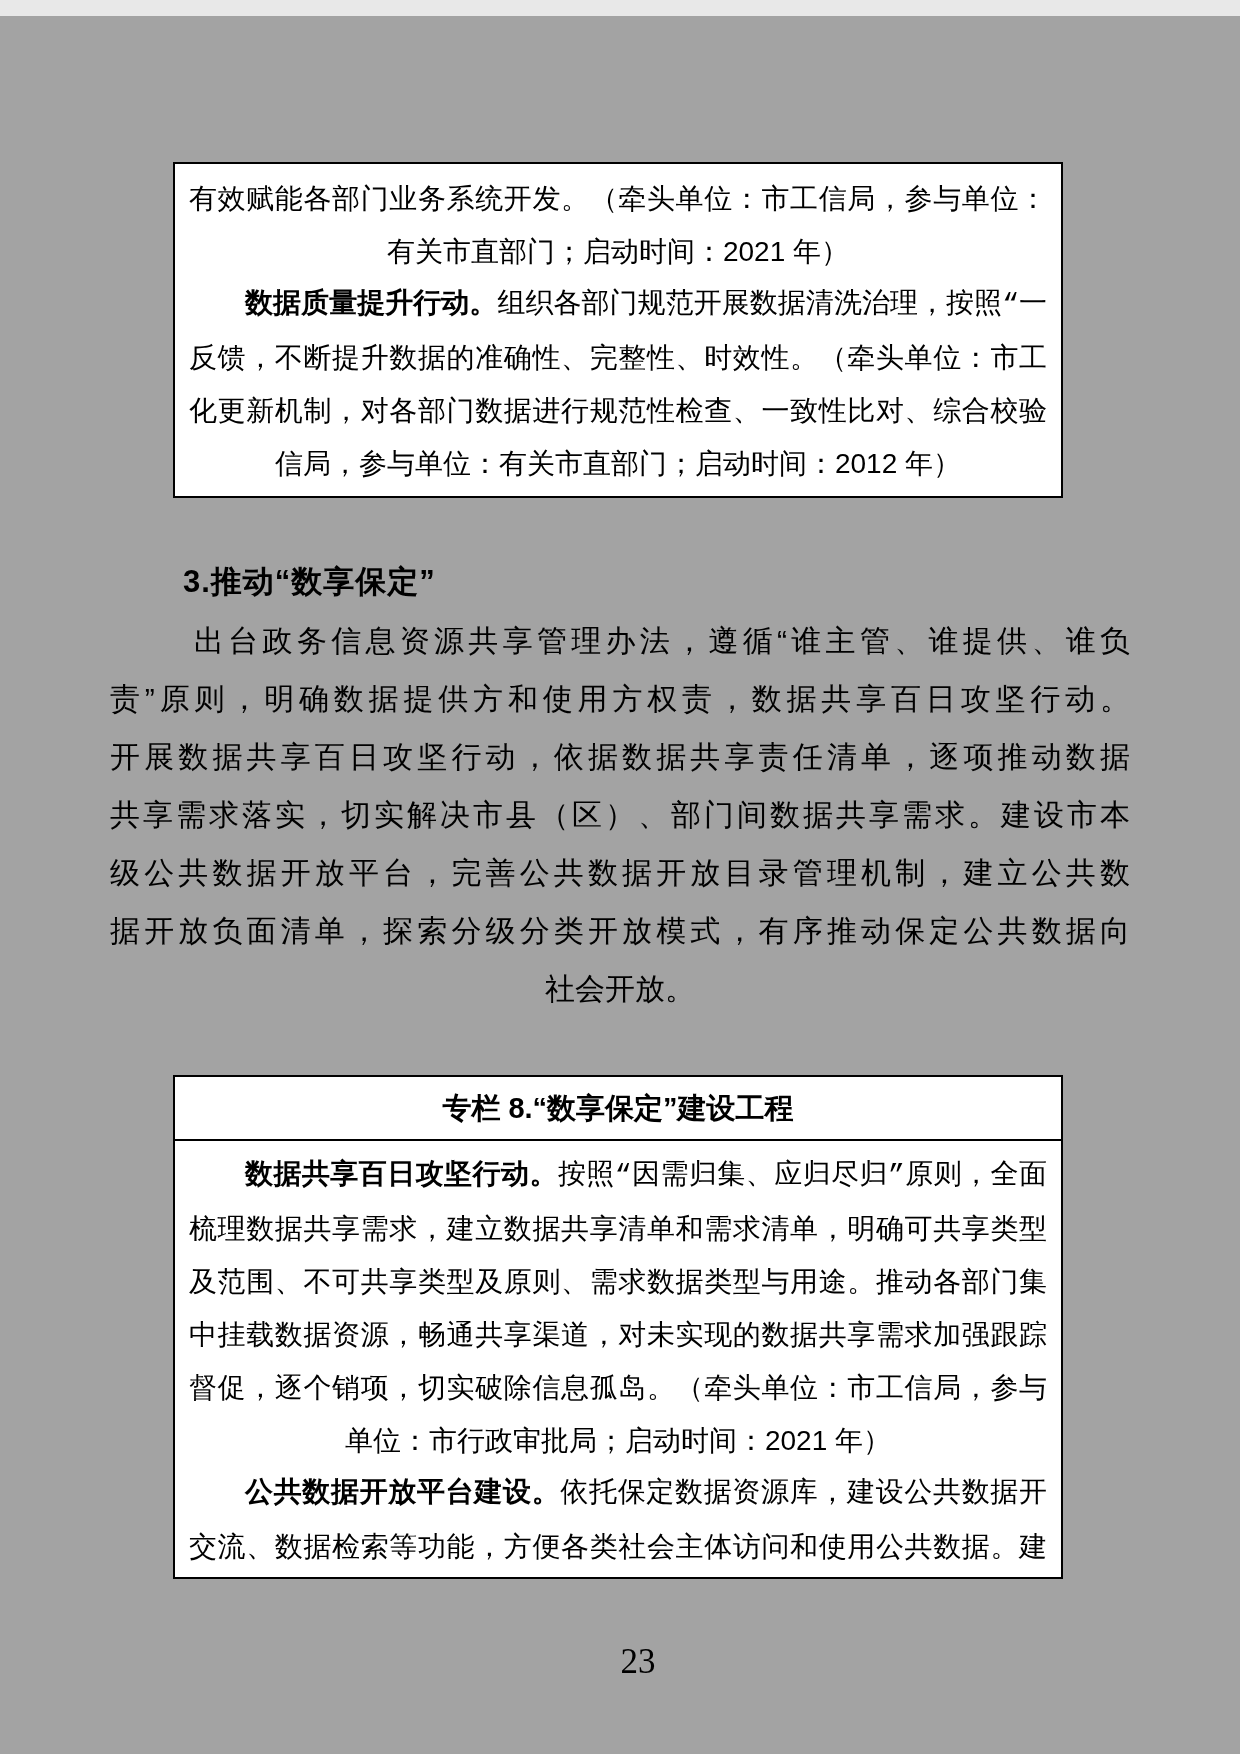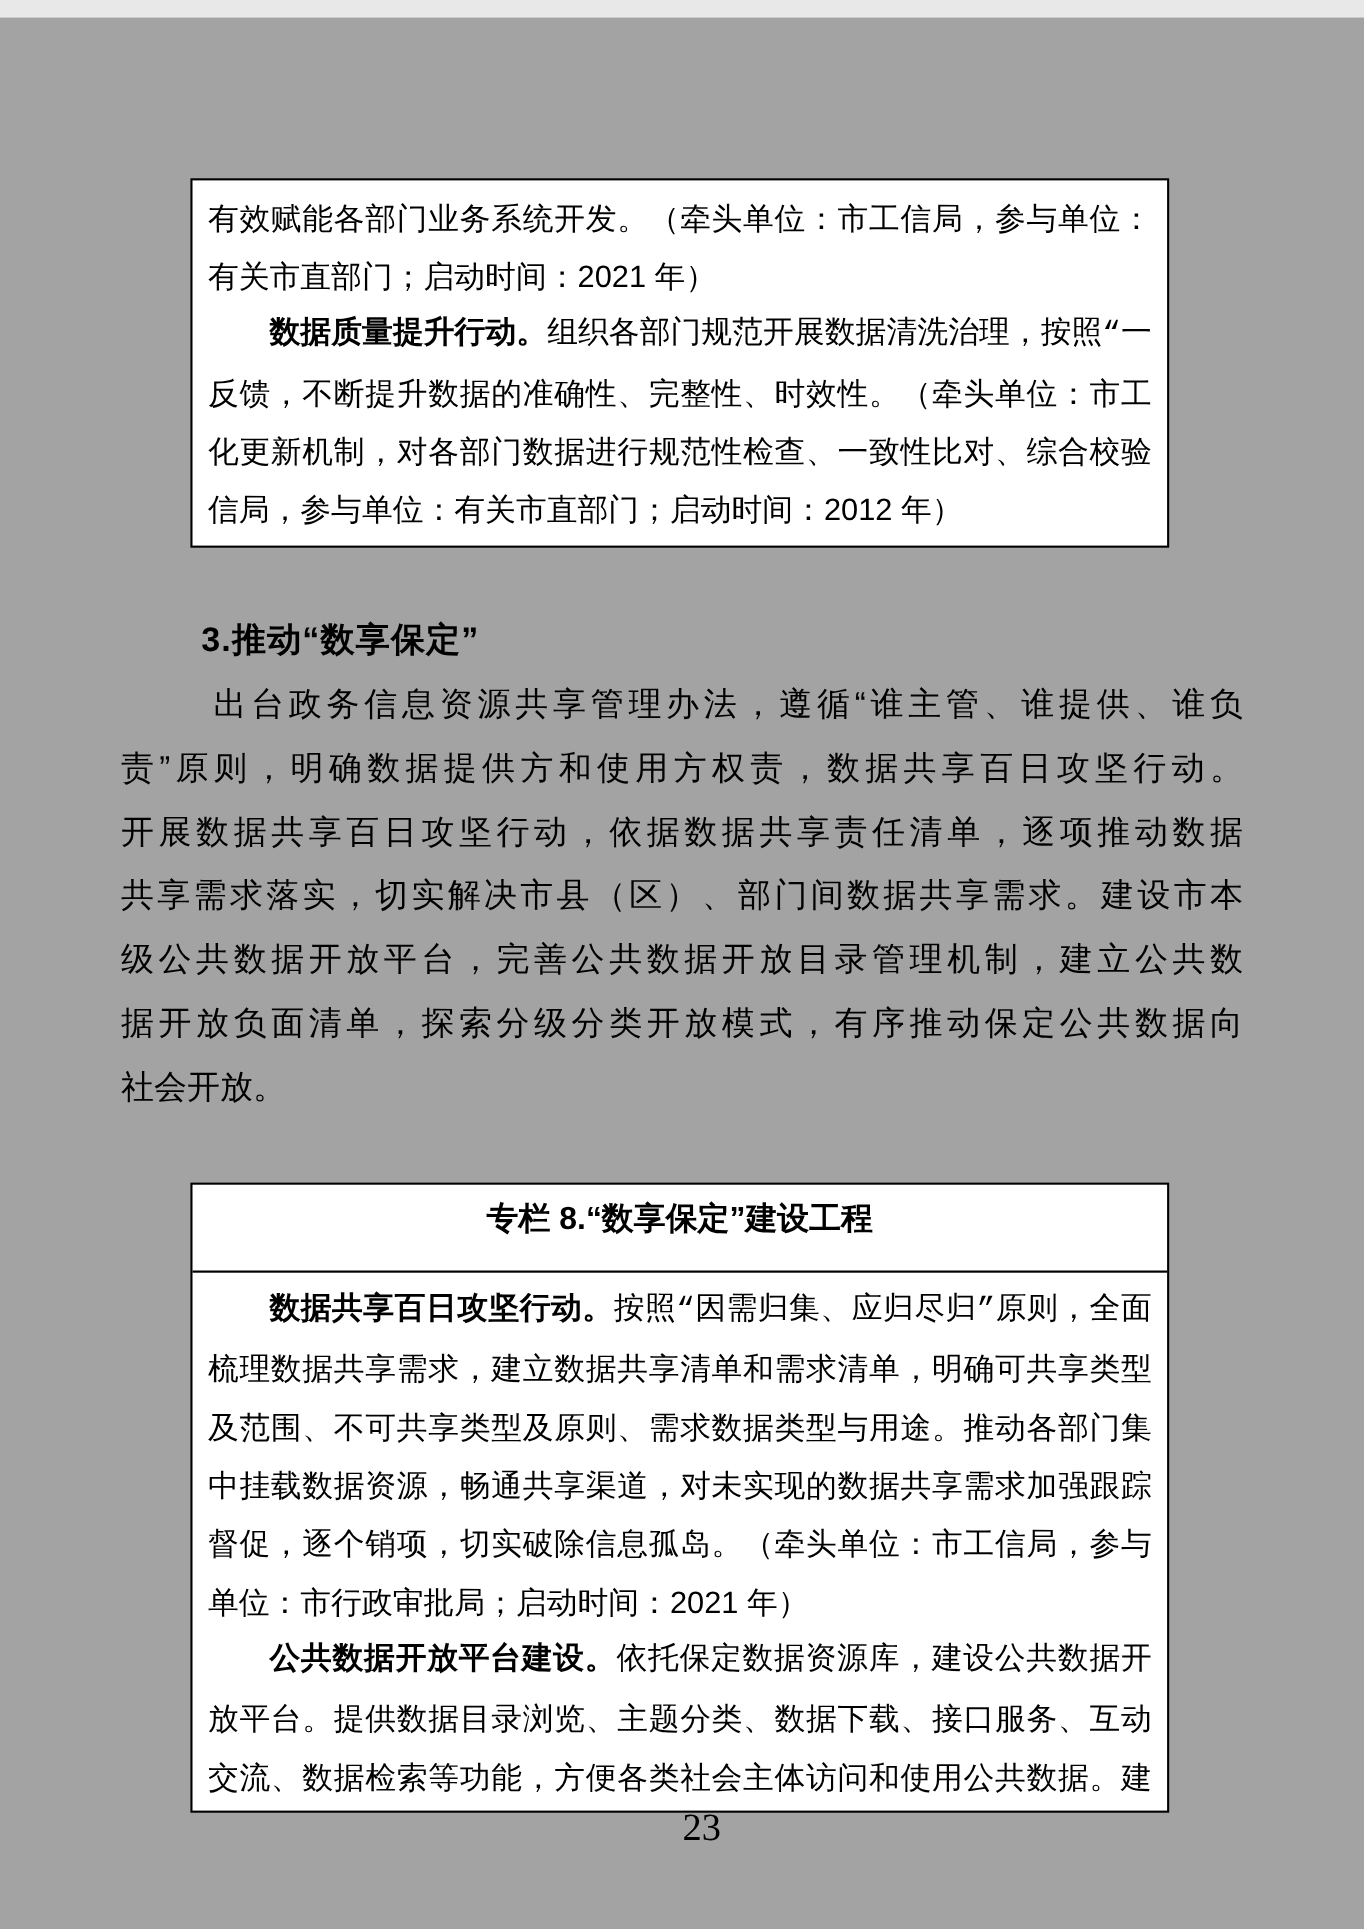--- a/index.html
+++ b/index.html
@@ -22,21 +22,21 @@
   }
   #box1 {
     left: 173px; top: 146px; width: 890px;
     padding: 8px 14px 6px 14px;
   }
   #box1 .line, #box2 .line {
     font-size: 28px;
     line-height: 53px;
     white-space: normal;
   }
-  .line { text-align: left; }
+  .line { text-align: center; }
   .line.justify { text-align: justify; text-align-last: justify; }
   #box1 .line.indent, #box2 .line.indent { padding-left: 56px; font-family: Liberation Mono, monospace; }
   #paragraph .line.indent { padding-left: 84px; }
   .line b { font-weight: 700; }
 
   #heading {
     position: absolute;
     left: 110px; top: 545px; width: 1020px;
     font-size: 31px; font-weight: 700;
     text-indent: 73px;
@@ -49,21 +49,21 @@
   #paragraph .line {
     font-size: 30px;
     line-height: 58px;
   }
   #box2 {
     left: 173px; top: 1059px; width: 890px;
     padding: 0;
   }
   #box2 .title-row {
     line-height: 62px;
-    height: 80px;
+    height: 64px;
     box-sizing: border-box;
     text-align: center;
     font-weight: 700;
     font-size: 29px;
     border-bottom: 2px solid #000000;
   }
   #box2 .box-body {
     padding: 8px 14px 4px 14px;
   }
   #pagenum {
@@ -103,20 +103,19 @@
   <div id="box2" class="tbox">
     <div class="title-row">专栏 8.“数享保定”建设工程</div>
     <div class="box-body">
         <div class="line justify indent"><b>数据共享百日攻坚行动。</b><span>按照“因需归集、应归尽归”原则，全面</span></div>
         <div class="line justify"><span>梳理数据共享需求，建立数据共享清单和需求清单，明确可共享类型</span></div>
         <div class="line justify"><span>及范围、不可共享类型及原则、需求数据类型与用途。推动各部门集</span></div>
         <div class="line justify"><span>中挂载数据资源，畅通共享渠道，对未实现的数据共享需求加强跟踪</span></div>
         <div class="line justify"><span>督促，逐个销项，切实破除信息孤岛。（牵头单位：市工信局，参与</span></div>
         <div class="line"><span>单位：市行政审批局；启动时间：2021 年）</span></div>
         <div class="line justify indent"><b>公共数据开放平台建设。</b><span>依托保定数据资源库，建设公共数据开</span></div>
-        <div class="line justify"><span>放平台。提供数据目录浏览、主题分类、数据下载、接口服务、互动</span></div>
         <div class="line justify"><span>交流、数据检索等功能，方便各类社会主体访问和使用公共数据。建</span></div>
       </div>
   </div>
 
   <div id="pagenum">23</div>
 
 </div>
 
 </body></html>

